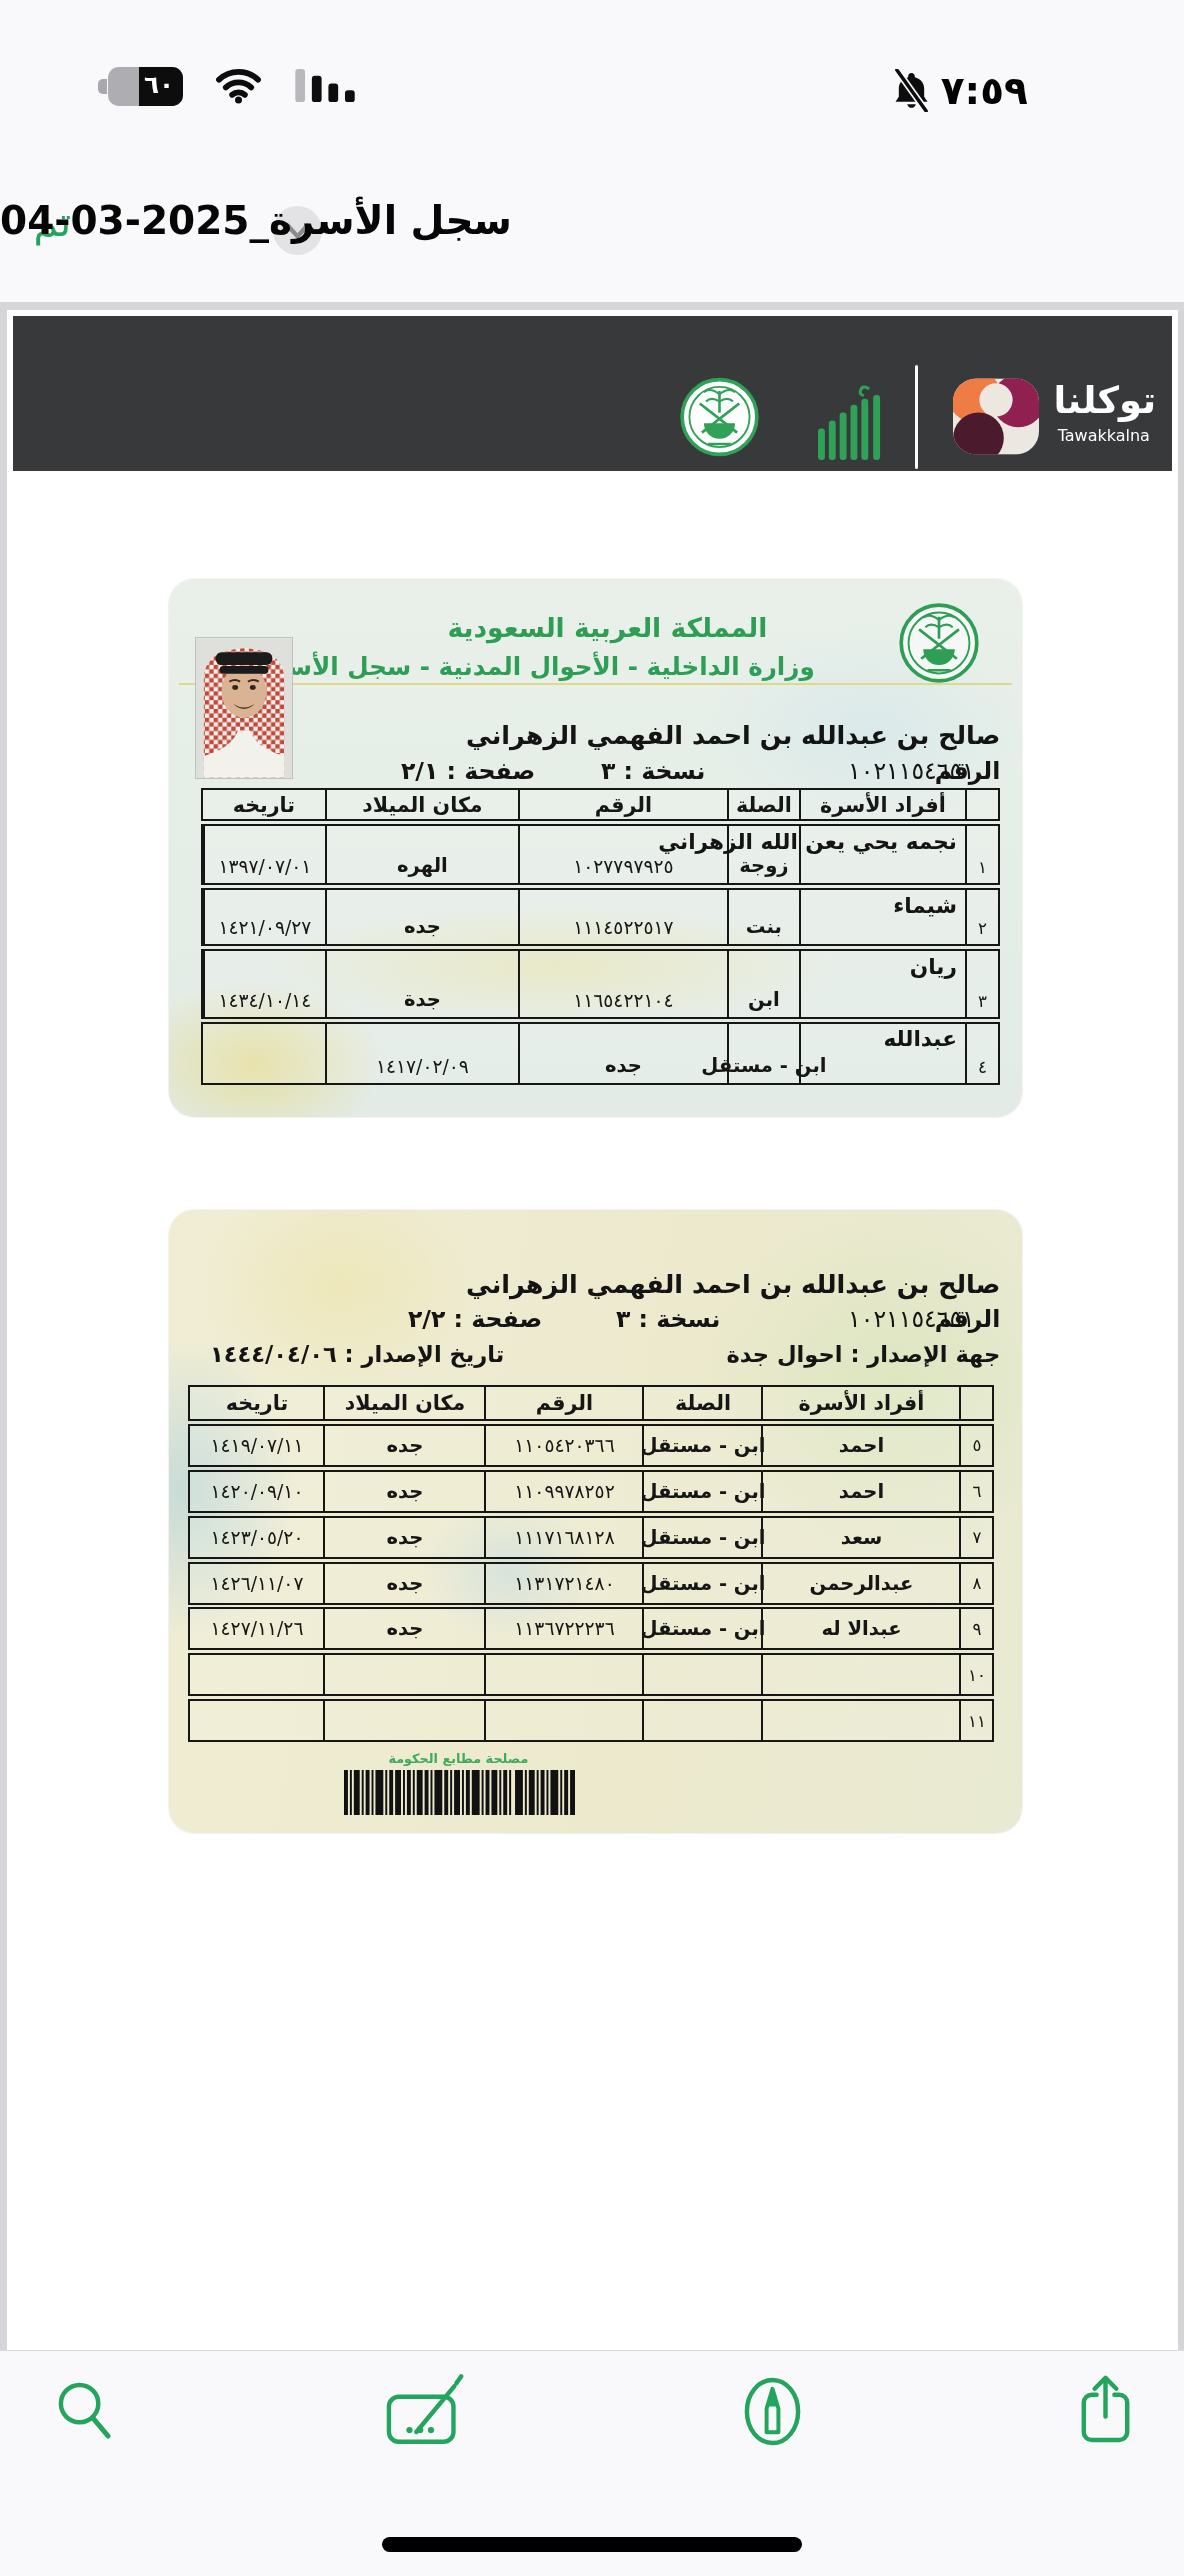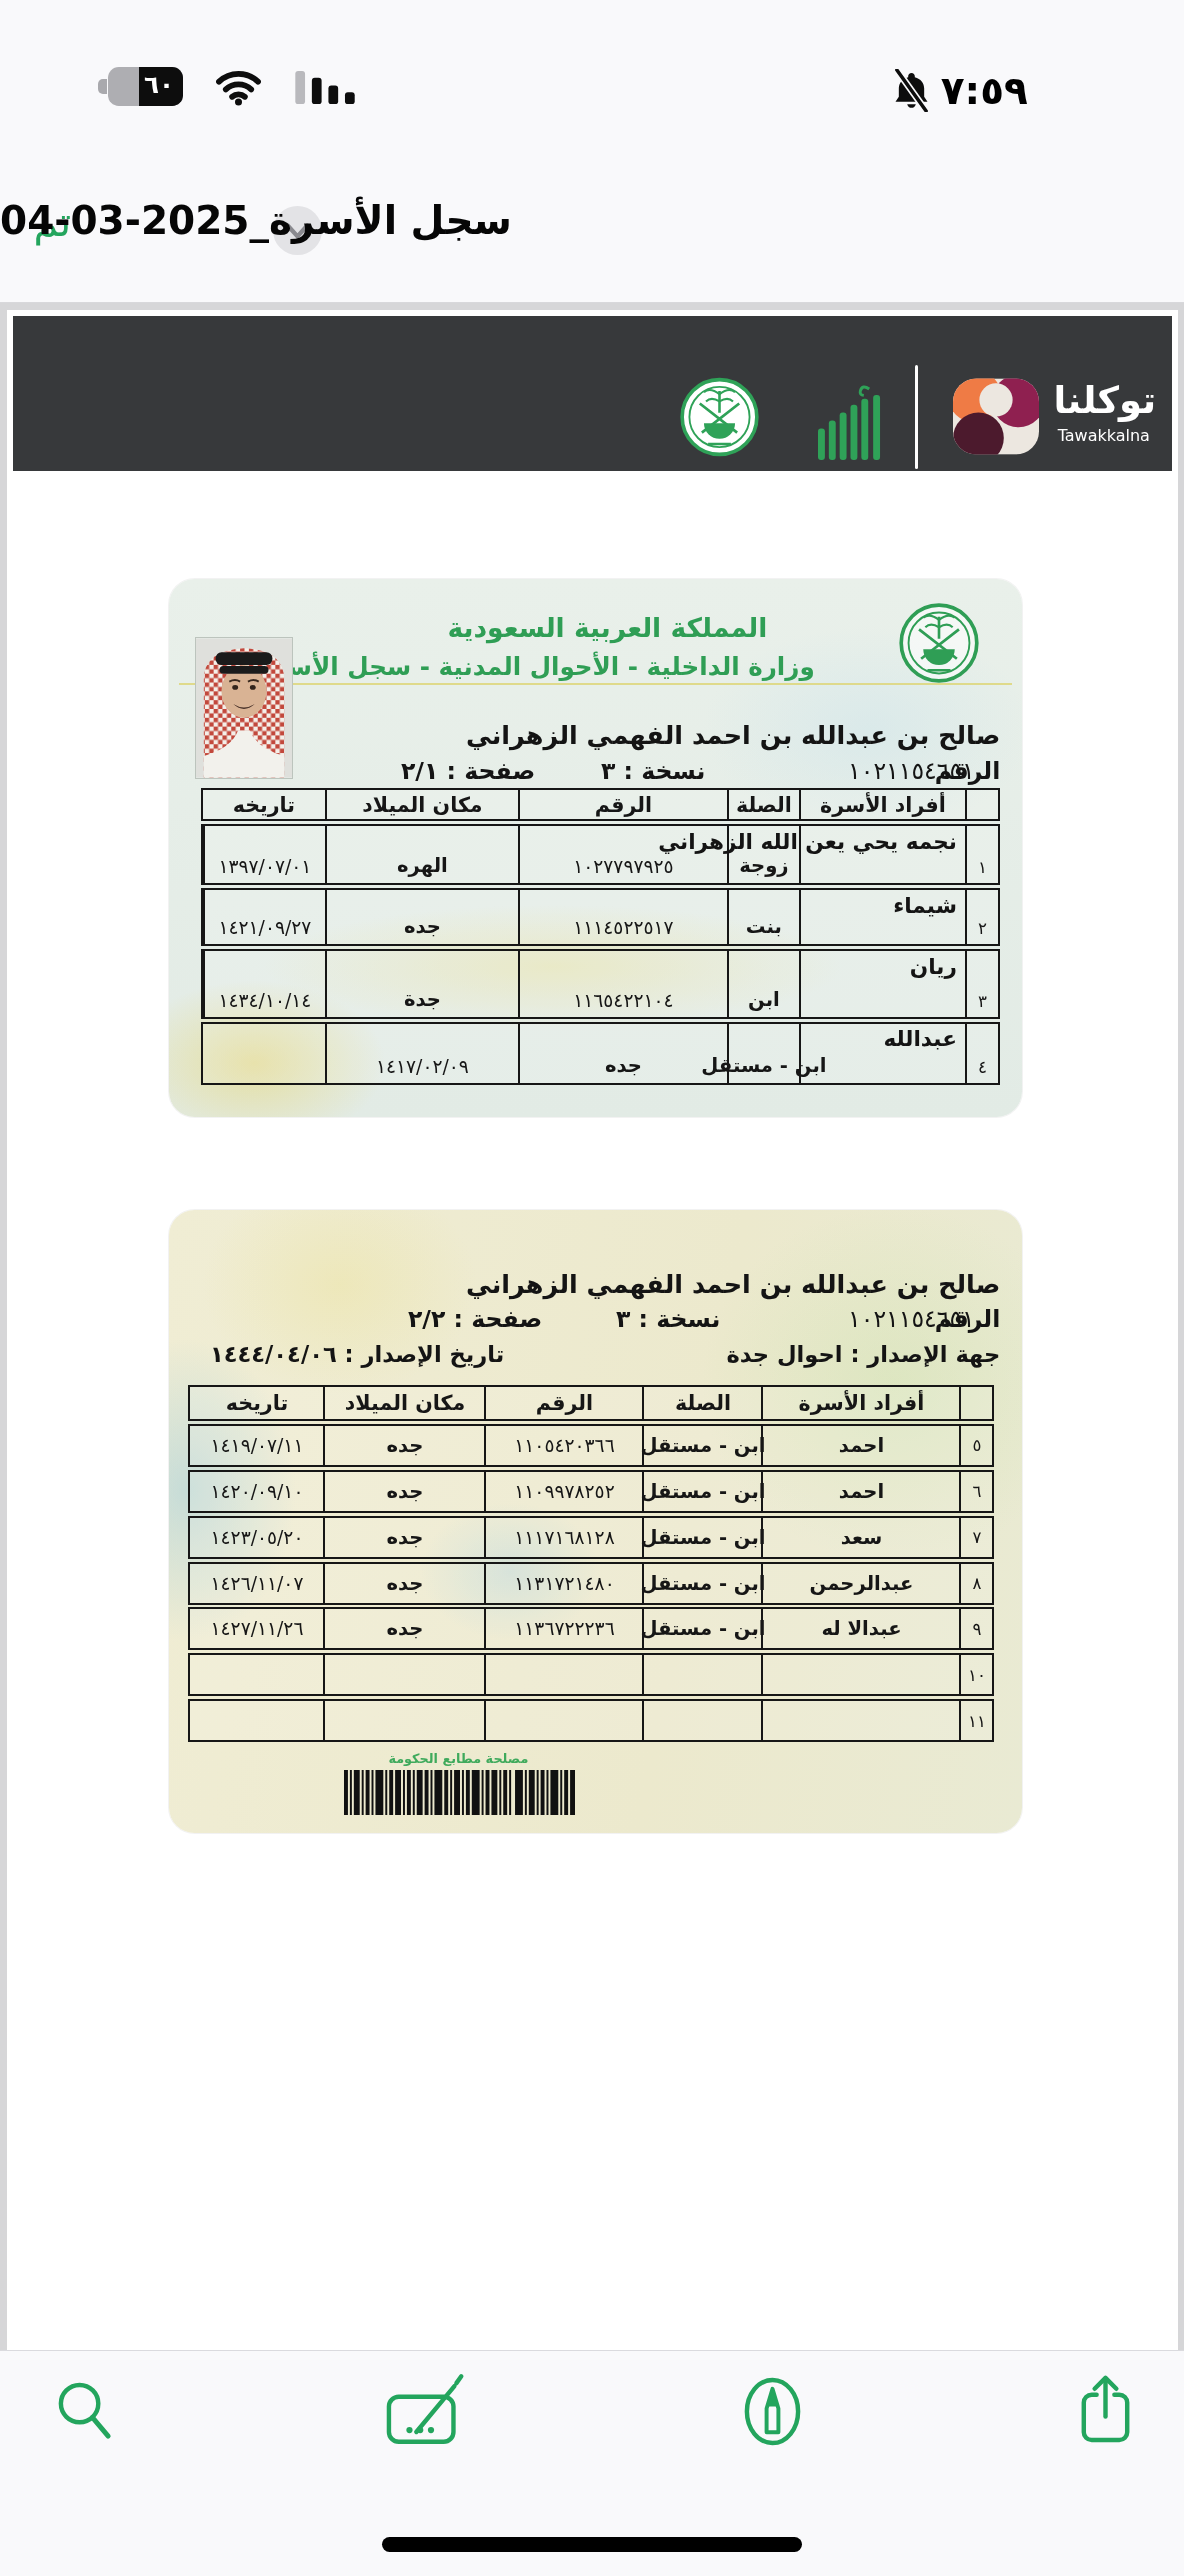--- a/index.html
+++ b/index.html
@@ -1,21 +1,21 @@
 <!DOCTYPE html>
 <html lang="ar"><head>
 <meta charset="utf-8">
 <style>
   html,body{margin:0;padding:0;}
   body{
     width:1185px;height:2576px;position:relative;overflow:hidden;
     background:#f9f9fb;font-family:"DejaVu Sans",sans-serif;color:#111;
   }
   
-  .sb-left{position:absolute;left:98px;top:67px;display:flex;align-items:flex-end;gap:33px;}
+  .sb-left{position:absolute;left:98px;top:67px;display:flex;align-items:flex-start;gap:33px;}
   .bat{position:relative;width:84px;height:39px;}
   .bat-nub{position:absolute;left:0;top:11.8px;width:8.8px;height:15.7px;background:#a9a9ad;border-radius:4.9px 0 0 4.9px;}
   .bat-body{position:absolute;left:9.8px;top:0;width:75px;height:39px;border-radius:10.8px;background:#aeaeb2;overflow:hidden;}
   .bat-fill{position:absolute;right:0;top:0;width:58%;height:100%;background:#0d0d0d;}
   .bat-txt{position:absolute;right:7.9px;top:2.9px;color:#fff;font-size:24.6px;font-weight:700;z-index:2;}
   .sb-right{position:absolute;left:892px;top:67px;display:flex;align-items:center;gap:9.8px;height:47px;}
   .sb-time{font-size:39px;font-weight:600;color:#000;}
   
   .done-btn{position:absolute;left:27.5px;top:198px;font-size:40px;color:#23a55d;background:none;border:none;font-family:inherit;cursor:pointer;}
   .nav-title{position:absolute;left:0;right:0;top:198px;text-align:left;direction:rtl;font-size:39px;font-weight:700;color:#060606;}

